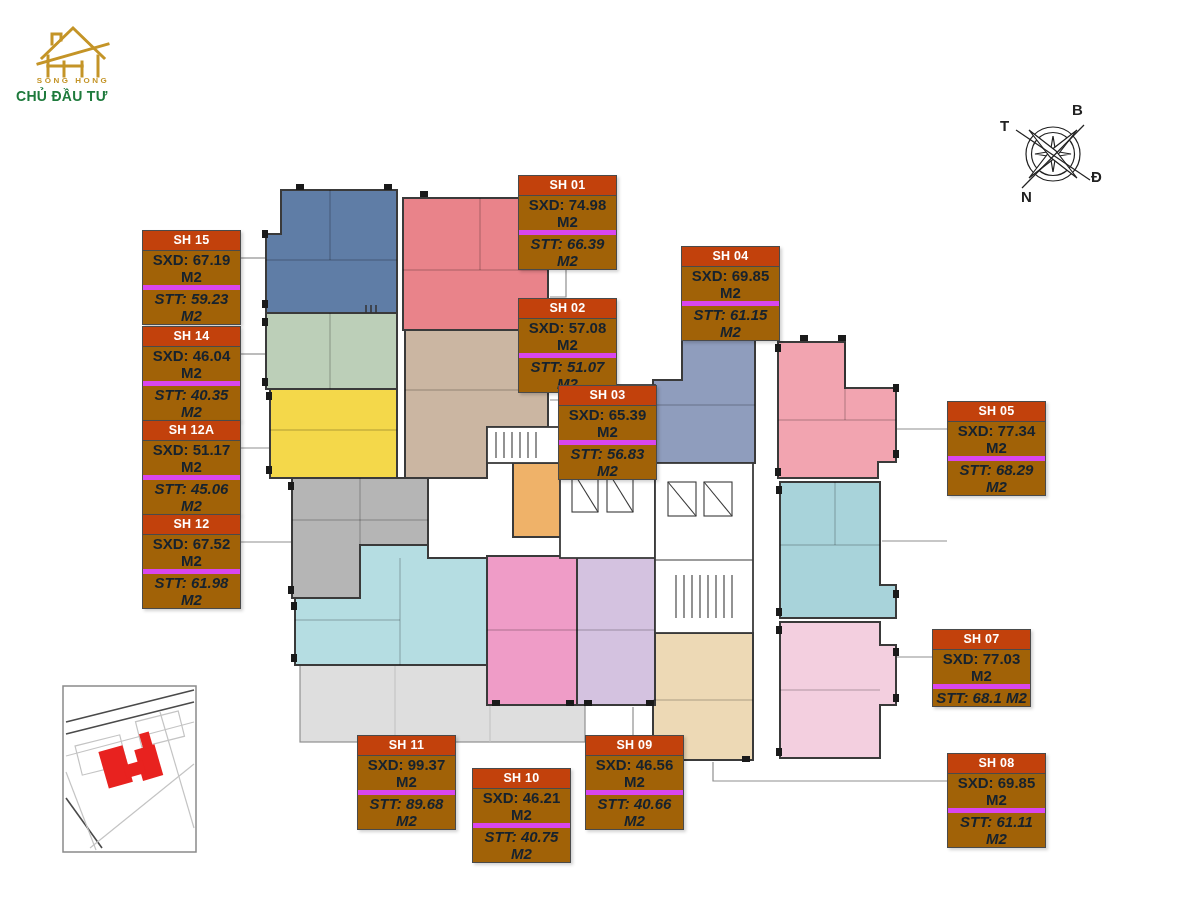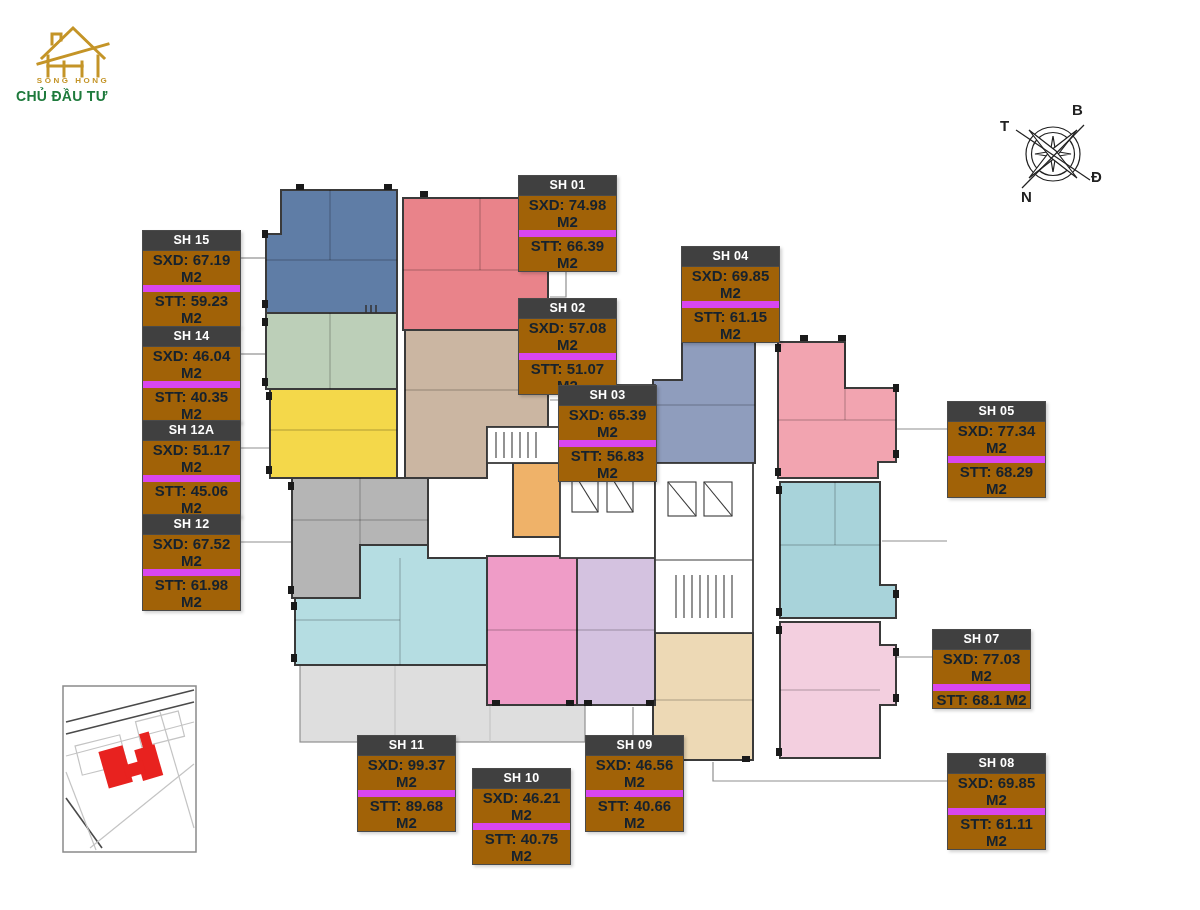--- a/index.html
+++ b/index.html
@@ -3,24 +3,24 @@
 <meta charset="utf-8">
 <style>
   html,body{margin:0;padding:0;background:#ffffff;font-family:"Liberation Sans",sans-serif;}
   .stage{position:relative;width:1200px;height:910px;background:#fff;overflow:hidden;}
   .page-title{position:absolute;top:68px;left:0;width:100%;text-align:center;
     font-size:27px;font-weight:bold;color:#3a3a3a;letter-spacing:.5px;}
   .plan-svg{position:absolute;left:0;top:0;}
   
   .ulabel{position:absolute;width:97px;background:#fff;border:1px solid #4a4a4a;
     text-align:center;box-shadow:2px 2px 3px rgba(0,0,0,.18);z-index:5;}
-  .ulabel-h{background:#404040;color:#fff;font-size:12.5px;font-weight:bold;
+  .ulabel-h{background:#c2410c;color:#fff;font-size:12.5px;font-weight:bold;
     line-height:19px;border-bottom:1px solid #4a4a4a;letter-spacing:.3px;}
   .ulabel-r{font-size:15px;font-weight:bold;color:#16222e;line-height:17px;background:#a16207;}
-  .ulabel-r + .ulabel-r{border-top:7px solid #d946ef;}
+  .ulabel-r + .ulabel-r{border-top:5px solid #d946ef;font-style:italic;}
   
   .brand-name{position:absolute;left:20px;top:76px;width:106px;text-align:center;
     font-size:8px;font-weight:bold;letter-spacing:2.5px;color:#c49427;}
   .brand-sub{position:absolute;left:16px;top:88px;width:114px;text-align:left;
     font-size:14px;font-weight:bold;color:#1e7a3c;letter-spacing:.3px;}
   
   .cletter{position:absolute;font-size:15px;font-weight:bold;color:#222;z-index:4;}
   
   .keyplan-label{position:absolute;left:63px;top:880px;width:133px;text-align:center;
     font-size:12px;font-weight:bold;color:#3a3a3a;letter-spacing:1.5px;margin-top:40px;}

